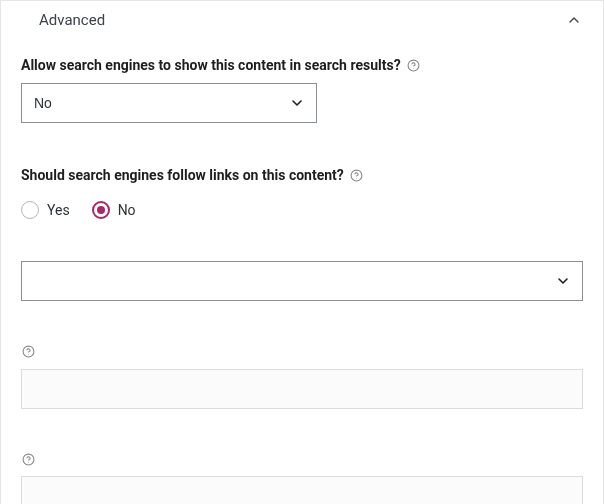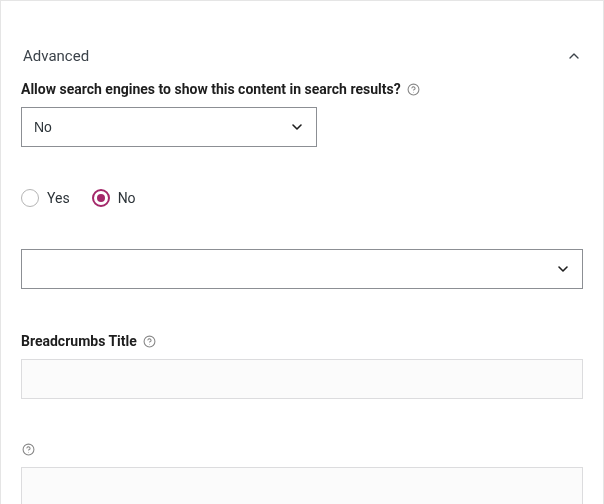--- a/index.html
+++ b/index.html
@@ -12,44 +12,43 @@
   }
   .panel {
     width: 604px;
     border: 1px solid #e5e5e5;
     background: #fff;
   }
   .panel-header {
     display: flex;
     align-items: flex-start;
     justify-content: space-between;
-    padding: 10px 20px 6px 22px;
+    padding: 10px 20px 6px 38px;
     cursor: pointer;
-    margin-top: 36px;
   }
   .panel-title {
     font-size: 15px;
     font-weight: 400;
     color: #3c434a;
   }
   .chevron-up {
     width: 18px;
     height: 18px;
     display: inline-flex;
     align-items: center;
     justify-content: center;
   }
   .chevron-up svg { stroke: #3c434a; }
   .panel-body {
     padding: 8px 20px 20px 20px;
   }
   .field {
     margin-top: 18px;
   }
-  .field:first-child { margin-top: 0; }
+  .field:first-child { margin-top: 12px; }
   .field-label {
     font-size: 14px;
     font-weight: 700;
     color: #1e1e1e;
     display: inline-flex;
     align-items: center;
     gap: 6px;
     margin-bottom: 10px;
   }
   .help-icon {
@@ -85,21 +84,21 @@
     top: 50%;
     transform: translateY(-50%);
     pointer-events: none;
     display: inline-flex;
   }
   .caret svg { stroke: #1e1e1e; }
   .radio-row {
     display: flex;
     align-items: center;
     gap: 22px;
-    margin-top: 2px;
+    margin-top: 8px;
   }
   .radio {
     display: inline-flex;
     align-items: center;
     gap: 8px;
     cursor: pointer;
     font-size: 14px;
     color: #2c3338;
   }
   .radio-outer {
@@ -170,20 +169,30 @@
           <svg width="16" height="16" viewBox="0 0 24 24" fill="none" stroke-width="2.4" stroke-linecap="round" stroke-linejoin="round">
               <polyline points="6 9 12 15 18 9"></polyline>
             </svg>
         </span>
       </div>
     </div>
 
     <div class="spacer-24"></div>
 
     <div class="field">
+      <div class="field-label">
+        <span>Should search engines follow links on this content?</span>
+        <span class="help-icon">
+          <svg width="13" height="13" viewBox="0 0 24 24" fill="none" stroke="#888" stroke-width="2">
+              <circle cx="12" cy="12" r="10"></circle>
+              <path d="M9.1 9a3 3 0 0 1 5.8 1c0 2-3 3-3 3" stroke-linecap="round"></path>
+              <circle cx="12" cy="17" r="0.8" fill="#888" stroke="none"></circle>
+            </svg>
+        </span>
+      </div>
       <div class="radio-row">
         <label class="radio">
           <span class="radio-outer"></span>
           <span>Yes</span>
         </label>
         <label class="radio selected">
           <span class="radio-outer">
               <span class="radio-inner"></span>
             </span>
           <span>No</span>
@@ -203,21 +212,20 @@
               <polyline points="6 9 12 15 18 9"></polyline>
             </svg>
         </span>
       </div>
     </div>
 
     <div class="spacer-24"></div>
 
     <div class="field">
       <div class="field-label">
-        <span>Breadcrumbs Title</span>
         <span class="help-icon">
           <svg width="13" height="13" viewBox="0 0 24 24" fill="none" stroke="#888" stroke-width="2">
               <circle cx="12" cy="12" r="10"></circle>
               <path d="M9.1 9a3 3 0 0 1 5.8 1c0 2-3 3-3 3" stroke-linecap="round"></path>
               <circle cx="12" cy="17" r="0.8" fill="#888" stroke="none"></circle>
             </svg>
         </span>
       </div>
       <input type="text" class="text-input" value="" style="">
     </div>

